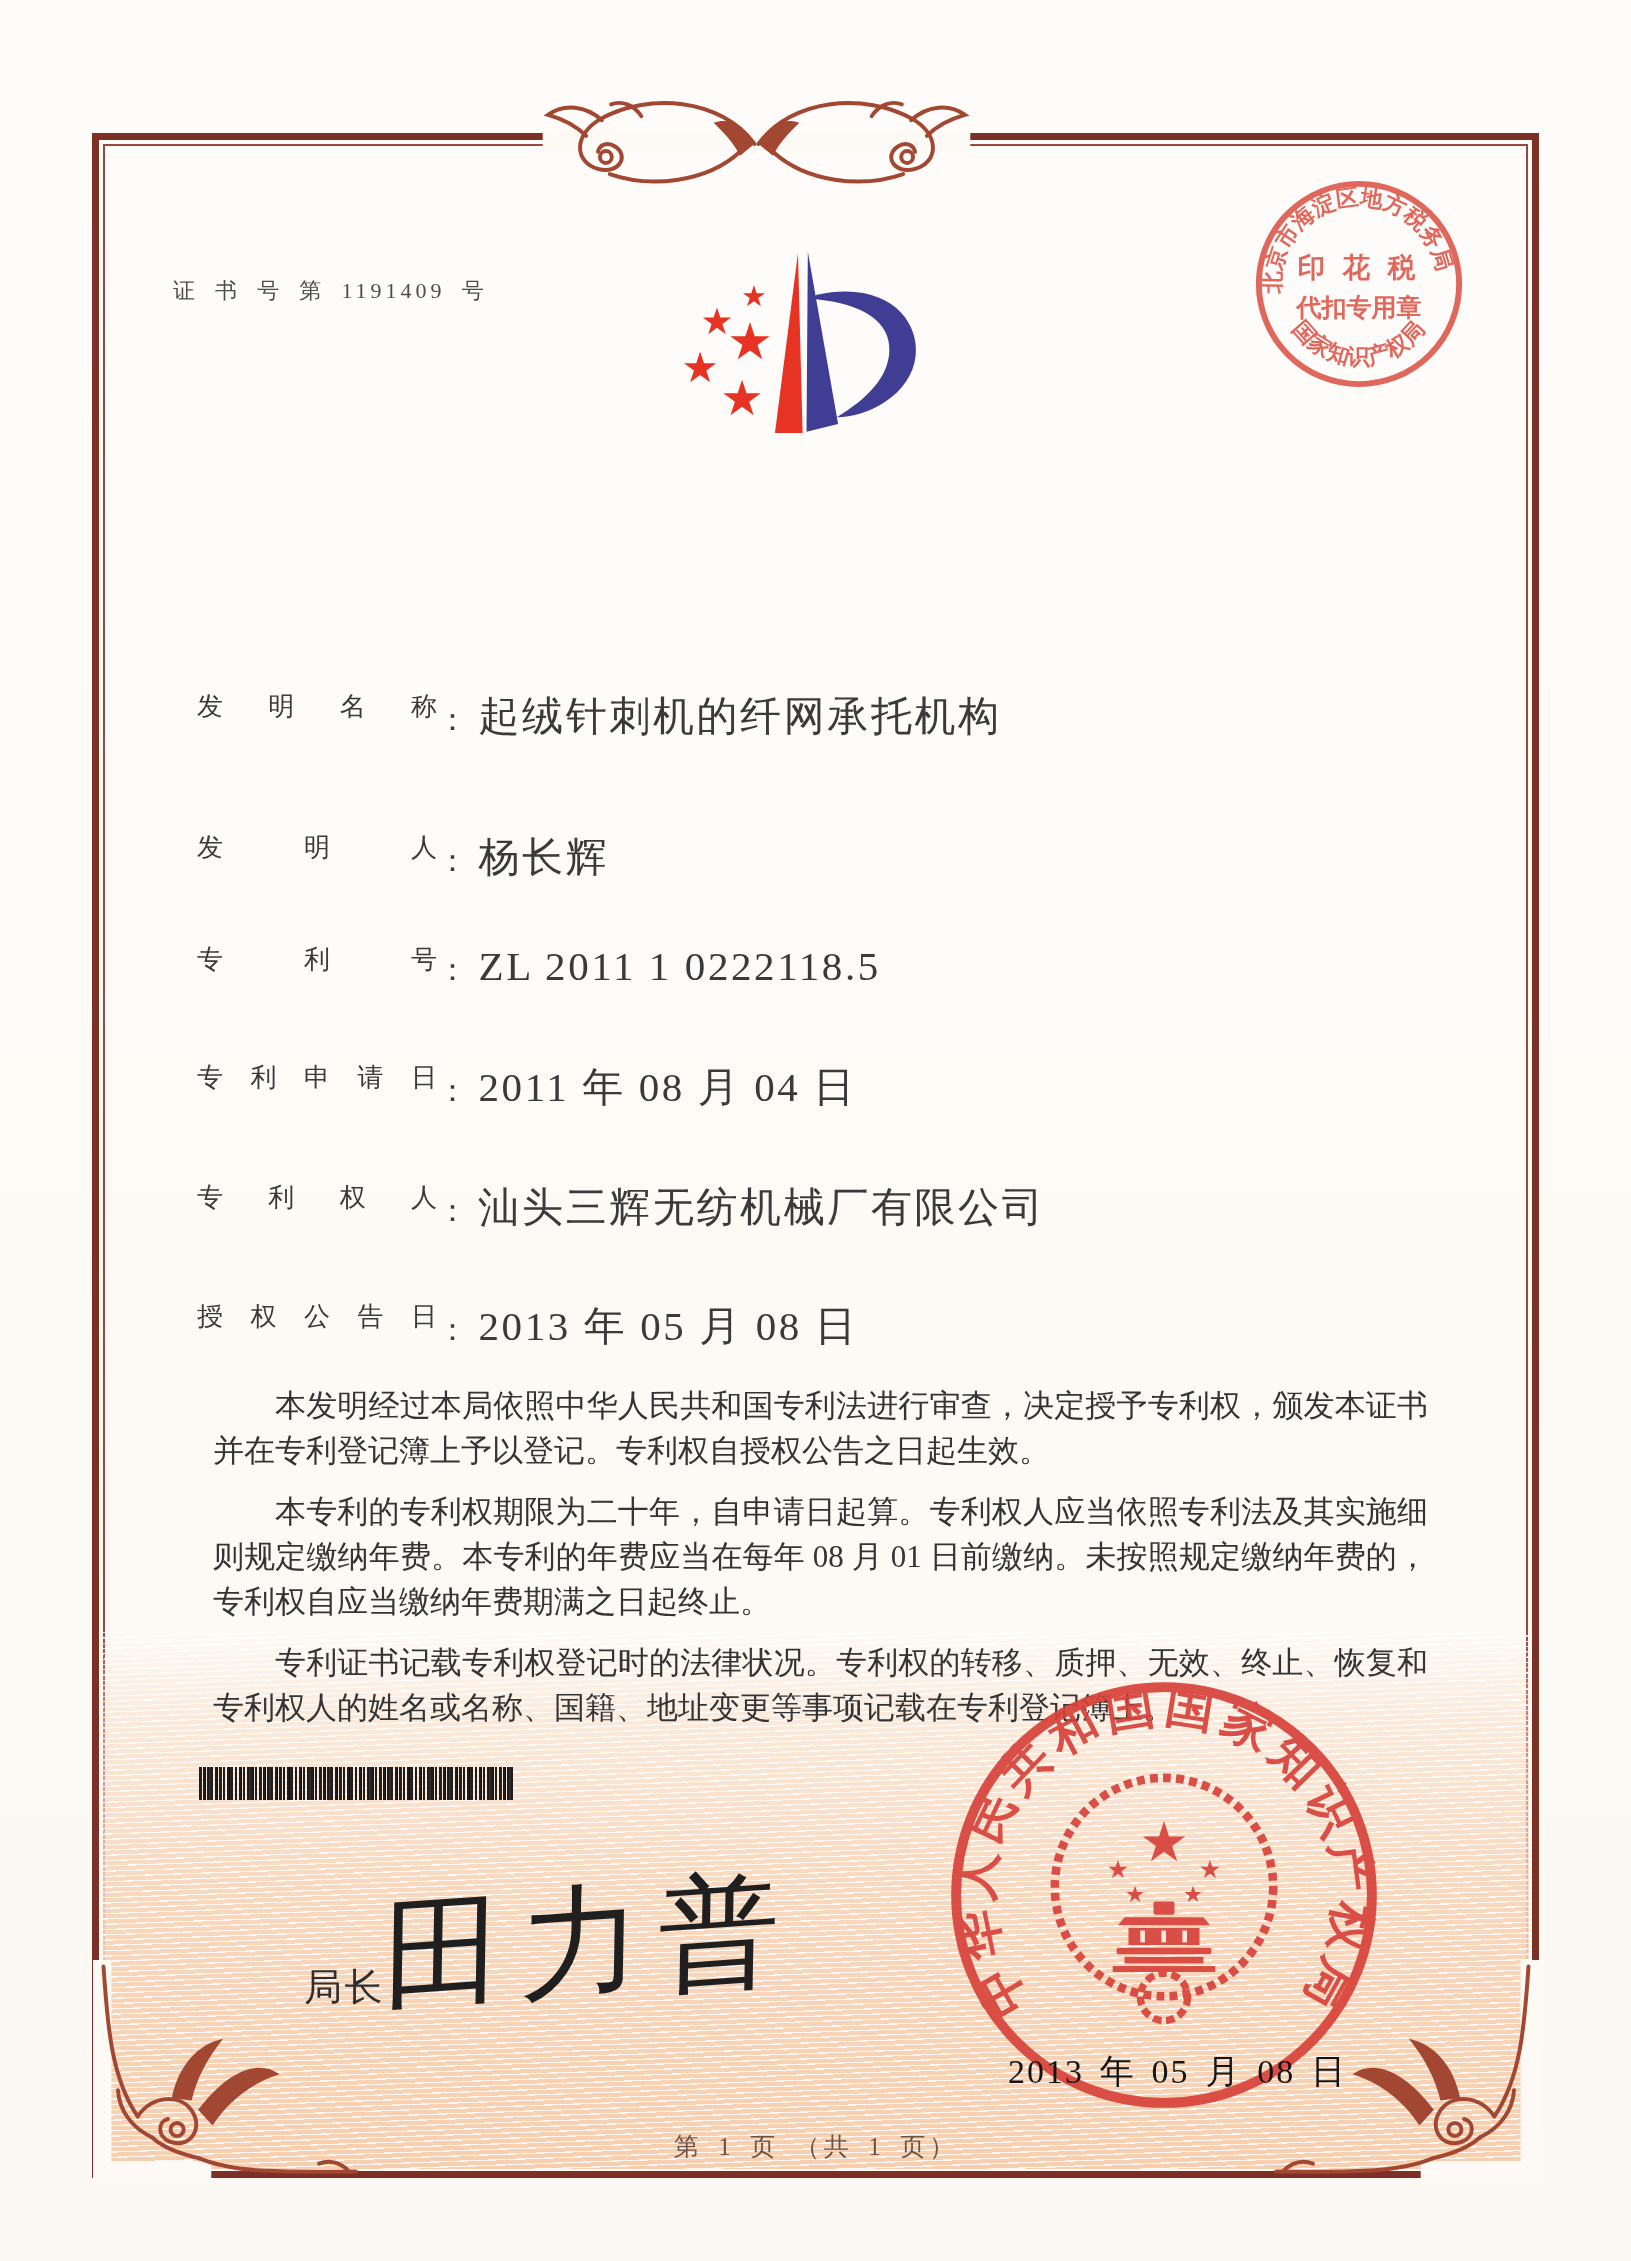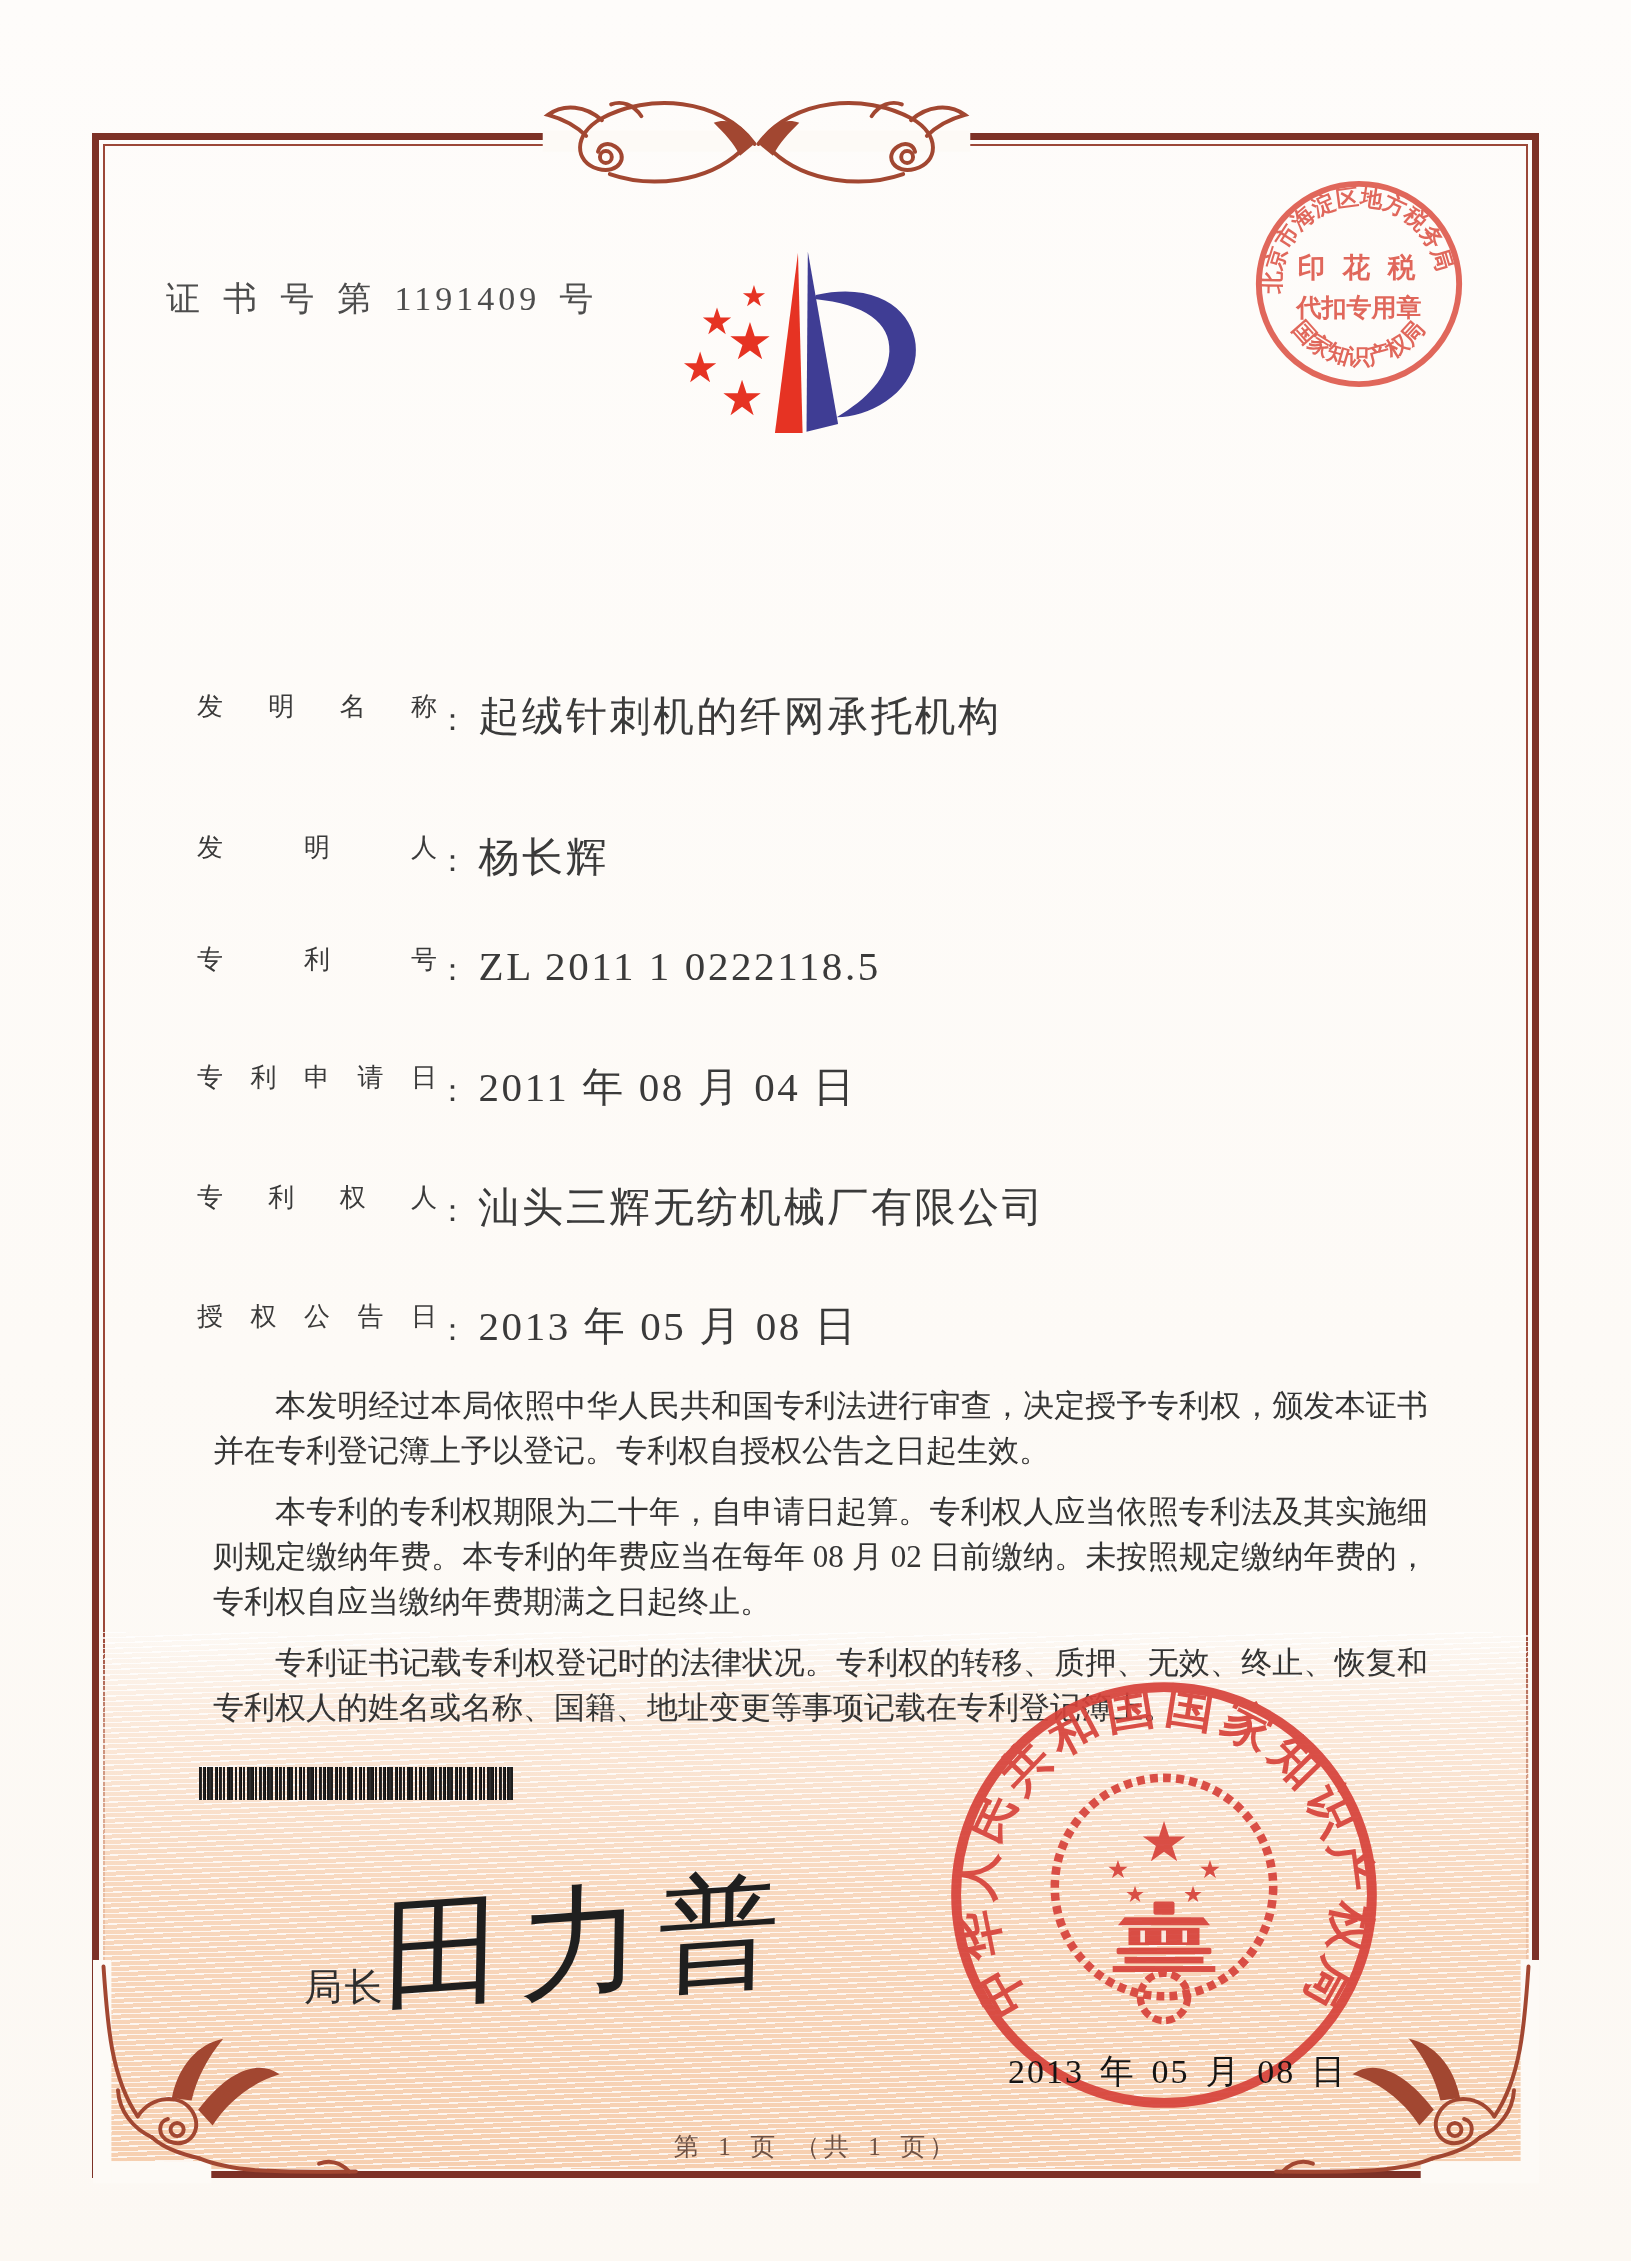--- a/index.html
+++ b/index.html
@@ -18,21 +18,21 @@
   }
   
   .guilloche{
     position:absolute;left:103px;top:1632px;width:1426px;height:537px;
     background-image:
       repeating-linear-gradient(178deg, rgba(255,255,255,.8) 0px, rgba(255,255,255,.8) 1.3px, rgba(255,255,255,0) 1.3px, rgba(255,255,255,0) 5.3px),
       linear-gradient(180deg, rgba(249,215,189,0) 0%, rgba(249,215,189,.45) 16%, rgba(247,210,181,.85) 48%, rgba(246,207,176,1) 100%);
   }
   
   .cert-no{
-    position:absolute;left:166px;top:276px;font-size:34px;color:#4d4d4d;
+    position:absolute;left:173px;top:276px;font-size:22px;color:#4d4d4d;
     letter-spacing:4px;word-spacing:6.6px;
   }
   .title{
     position:absolute;left:0;right:0;top:488px;text-align:center;
     font-size:66px;font-weight:700;color:#161616;
     letter-spacing:25px;word-spacing:12px;
   }
   
   .ornament-top{position:absolute;left:523px;top:78px;width:467px;height:135px;}
   .ornament-bl{position:absolute;left:93px;top:1940px;width:276px;height:245px;}
@@ -168,21 +168,21 @@
     <div class="field-row fr5">
       <span class="field-label">专利权人</span><span class="field-colon">：</span><span class="field-value">汕头三辉无纺机械厂有限公司</span>
     </div>
     <div class="field-row fr6">
       <span class="field-label">授权公告日</span><span class="field-colon">：</span><span class="field-value">2013 年 05 月 08 日</span>
     </div>
   </div>
 
   <div class="paragraphs">
     <p>本发明经过本局依照中华人民共和国专利法进行审查，决定授予专利权，颁发本证书并在专利登记簿上予以登记。专利权自授权公告之日起生效。</p>
-    <p>本专利的专利权期限为二十年，自申请日起算。专利权人应当依照专利法及其实施细则规定缴纳年费。本专利的年费应当在每年 08 月 02 日前缴纳。未按照规定缴纳年费的，专利权自应当缴纳年费期满之日起终止。</p>
+    <p>本专利的专利权期限为二十年，自申请日起算。专利权人应当依照专利法及其实施细则规定缴纳年费。本专利的年费应当在每年 08 月 01 日前缴纳。未按照规定缴纳年费的，专利权自应当缴纳年费期满之日起终止。</p>
     <p>专利证书记载专利权登记时的法律状况。专利权的转移、质押、无效、终止、恢复和专利权人的姓名或名称、国籍、地址变更等事项记载在专利登记簿上。</p>
   </div>
 
   <div class="barcode"></div>
 
   <div class="sig-label">局长</div>
   <div class="sig-name">田力普</div>
 
   <svg class="seal" viewBox="0 0 684 684">
     <circle cx="342" cy="342" r="316" fill="none" stroke="#d7423a" stroke-width="15"></circle>

